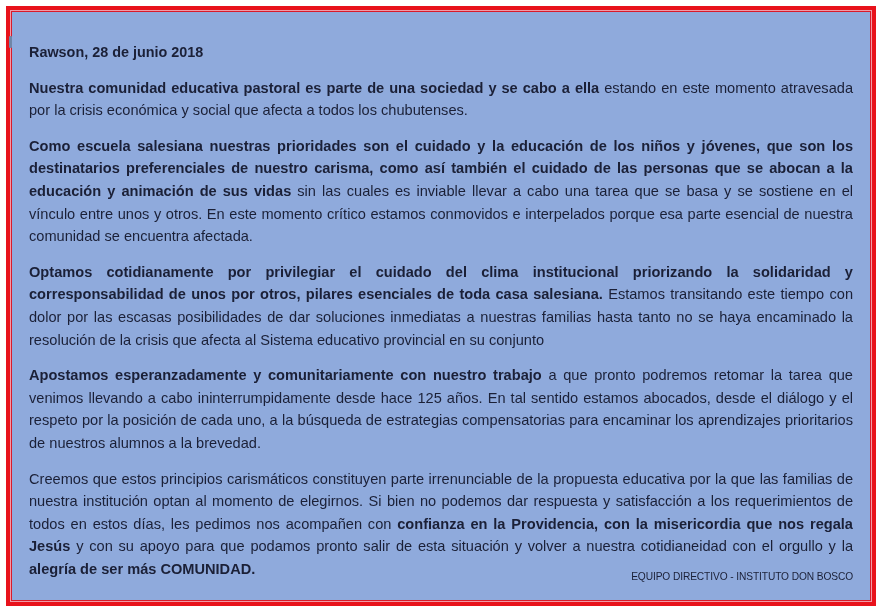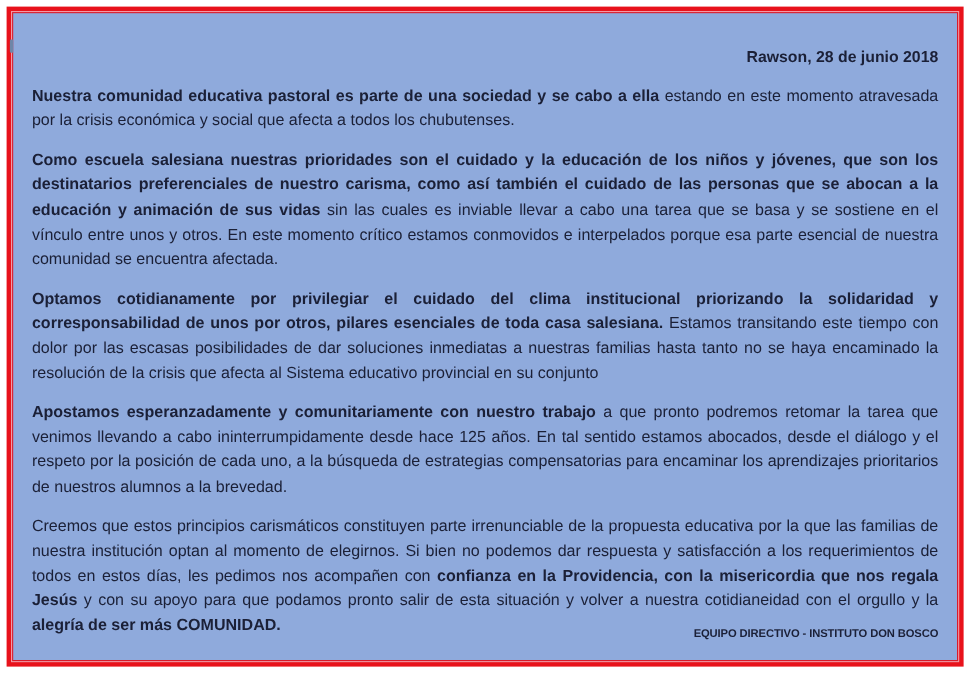--- a/index.html
+++ b/index.html
@@ -52,35 +52,34 @@
   .handle {
     position: absolute;
     left: -3px;
     top: 24px;
     width: 3px;
     height: 12px;
     background: #6f86a8;
     border-radius: 1px;
   }
   .date {
-    text-align: right;
     font-weight: bold;
     margin: 0 0 13px 0;
     font-size: 14.4px;
   }
   p.para {
     margin: 0 0 13px 0;
     text-align: justify;
   }
   .b { font-weight: bold; }
   .signature {
     position: absolute;
     right: 17px;
     bottom: 11px;
-    font-weight: bold;
+    font-weight: normal;
     font-size: 10.2px;
     letter-spacing: -0.1px;
   }
 </style>
 </head>
 <body>
 
 <div class="frame-outer">
   <div class="frame-mid">
     <div class="frame-inner">

